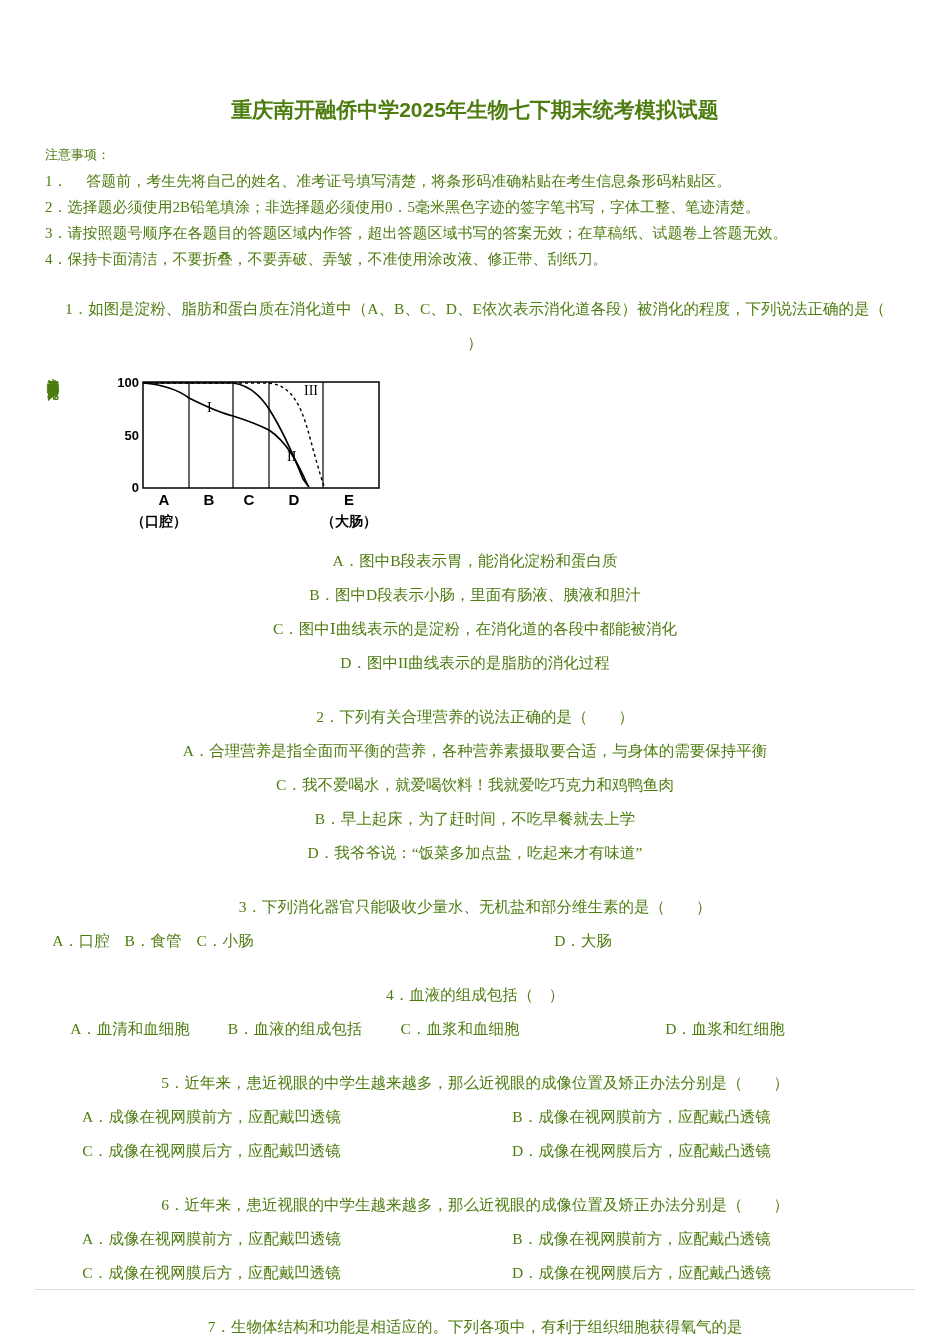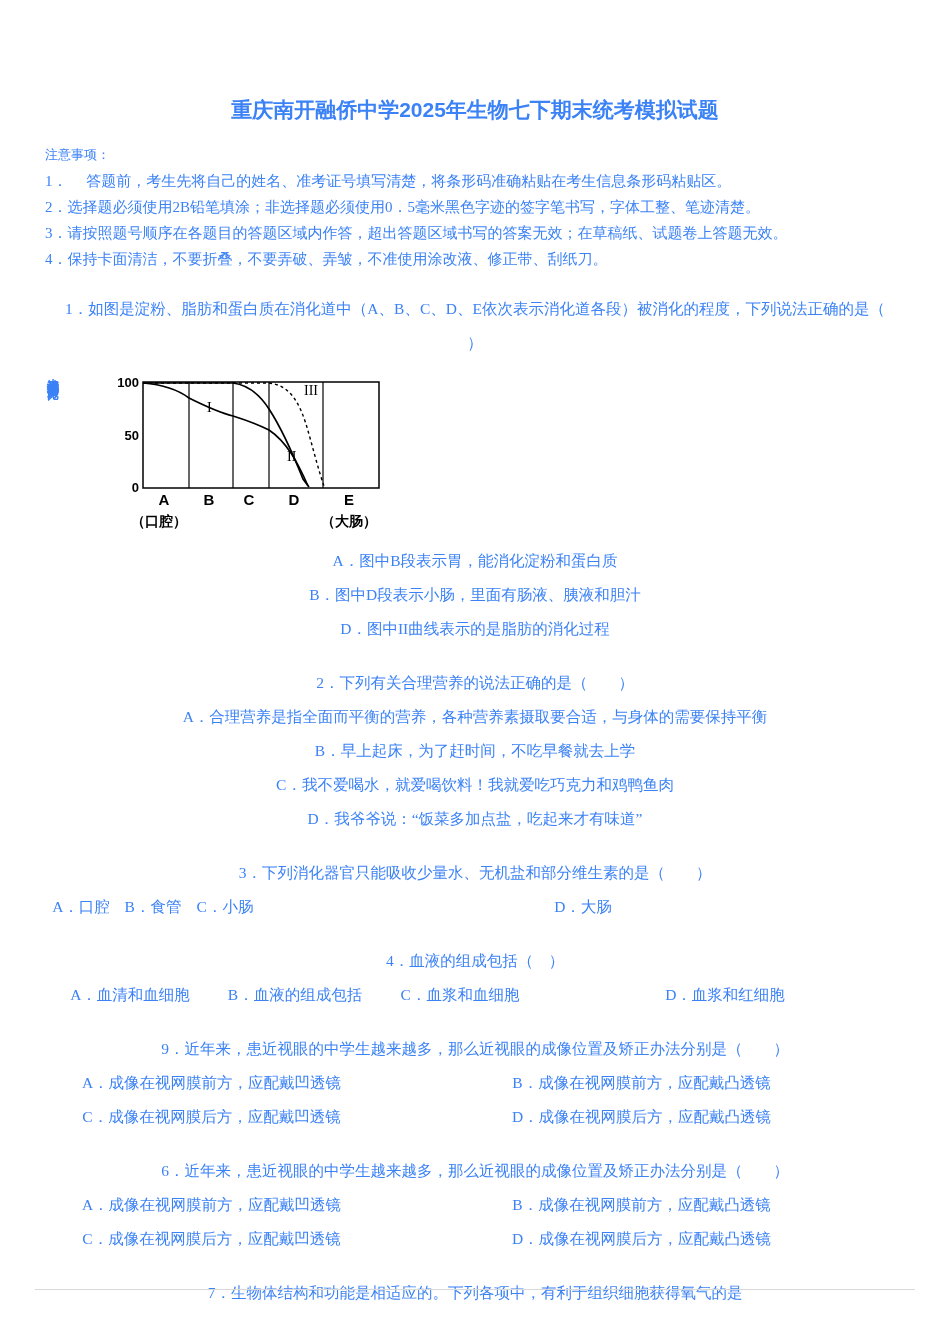--- a/index.html
+++ b/index.html
@@ -1,18 +1,18 @@
 <!DOCTYPE html>
 <html><head>
 <meta charset="utf-8">
 <style>
   * { box-sizing: border-box; }
   html, body { margin: 0; padding: 0; background: #ffffff; }
   .page {
-    width: 950px; height: 1344px; background: #ffffff; color: #3b82f6;
+    width: 950px; height: 1344px; background: #ffffff; color: #4d7c0f;
     font-family: "Liberation Serif", "DejaVu Serif", serif;
     position: relative; overflow: hidden;
     padding: 96px 45px 0 45px;
   }
   .title {
     font-family: "Liberation Sans", "DejaVu Sans", sans-serif;
     font-size: 21px; font-weight: 700; text-align: center; margin: 0 0 18px 0;
   }
   .notice-heading { font-size: 13px; line-height: 26px; white-space: pre-wrap; }
   .notice-item { font-size: 15px; line-height: 26px; white-space: pre-wrap; }
@@ -83,28 +83,29 @@
         <text x="197" y="137" text-anchor="middle" class="xtick">D</text>
         <text x="252" y="137" text-anchor="middle" class="xtick">E</text>
 
         <text x="62" y="158" text-anchor="middle" class="seg-label">（口腔）</text>
         <text x="252" y="158" text-anchor="middle" class="seg-label">（大肠）</text>
       </svg>
     </div>
 
     <div class="option">A．图中B段表示胃，能消化淀粉和蛋白质</div>
     <div class="option">B．图中D段表示小肠，里面有肠液、胰液和胆汁</div>
+    <div class="option">C．图中Ⅰ曲线表示的是淀粉，在消化道的各段中都能被消化</div>
     <div class="option">D．图中II曲线表示的是脂肪的消化过程</div>
   </div>
 
   <div class="question">
     <div class="stem">2．下列有关合理营养的说法正确的是（　　）</div>
     <div class="option">A．合理营养是指全面而平衡的营养，各种营养素摄取要合适，与身体的需要保持平衡</div>
+    <div class="option">C．我不爱喝水，就爱喝饮料！我就爱吃巧克力和鸡鸭鱼肉</div>
     <div class="option">B．早上起床，为了赶时间，不吃早餐就去上学</div>
-    <div class="option">C．我不爱喝水，就爱喝饮料！我就爱吃巧克力和鸡鸭鱼肉</div>
     <div class="option">D．我爷爷说：“饭菜多加点盐，吃起来才有味道”</div>
   </div>
 
   <div class="question">
     <div class="stem">3．下列消化器官只能吸收少量水、无机盐和部分维生素的是（　　）</div>
     <div class="opt-grid-i4">
       <span class="option">A．口腔</span>
       <span class="option">B．食管</span>
       <span class="option">C．小肠</span>
       <span class="option">D．大肠</span>
@@ -115,21 +116,21 @@
     <div class="stem">4．血液的组成包括（　）</div>
     <div class="opt-grid-4">
       <span class="option">A．血清和血细胞</span>
       <span class="option">B．血液的组成包括</span>
       <span class="option">C．血浆和血细胞</span>
       <span class="option">D．血浆和红细胞</span>
     </div>
   </div>
 
   <div class="question">
-    <div class="stem">9．近年来，患近视眼的中学生越来越多，那么近视眼的成像位置及矫正办法分别是（　　）</div>
+    <div class="stem">5．近年来，患近视眼的中学生越来越多，那么近视眼的成像位置及矫正办法分别是（　　）</div>
     <div class="opt-grid-2">
       <span class="option">A．成像在视网膜前方，应配戴凹透镜</span>
       <span class="option">B．成像在视网膜前方，应配戴凸透镜</span>
     </div>
     <div class="opt-grid-2">
       <span class="option">C．成像在视网膜后方，应配戴凹透镜</span>
       <span class="option">D．成像在视网膜后方，应配戴凸透镜</span>
     </div>
   </div>
 

